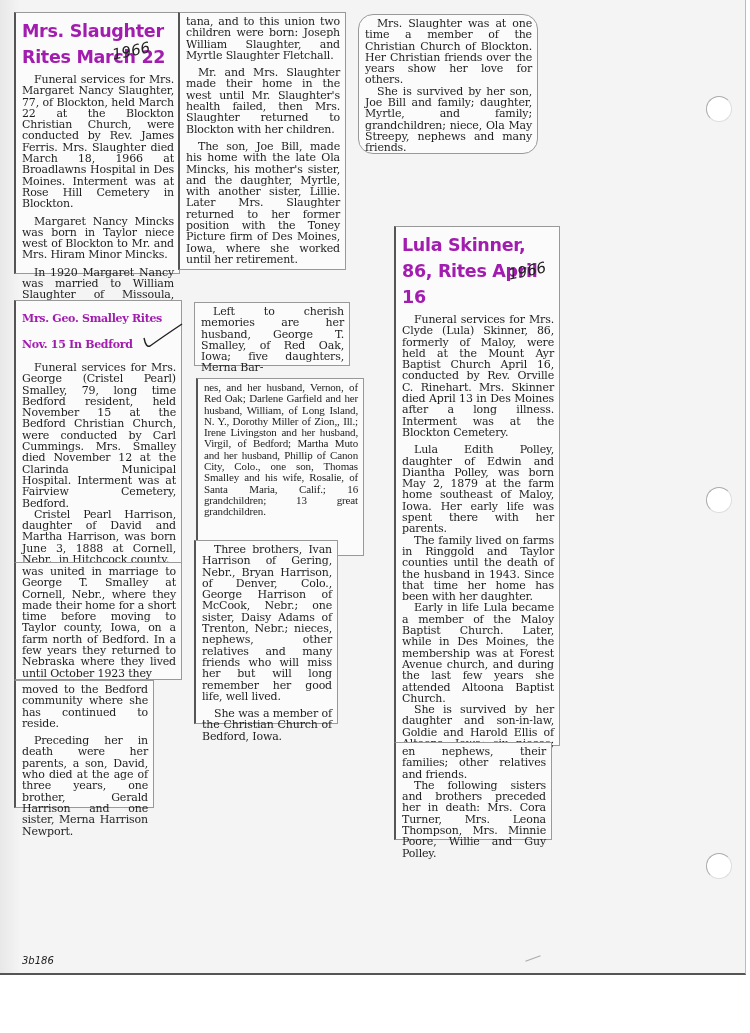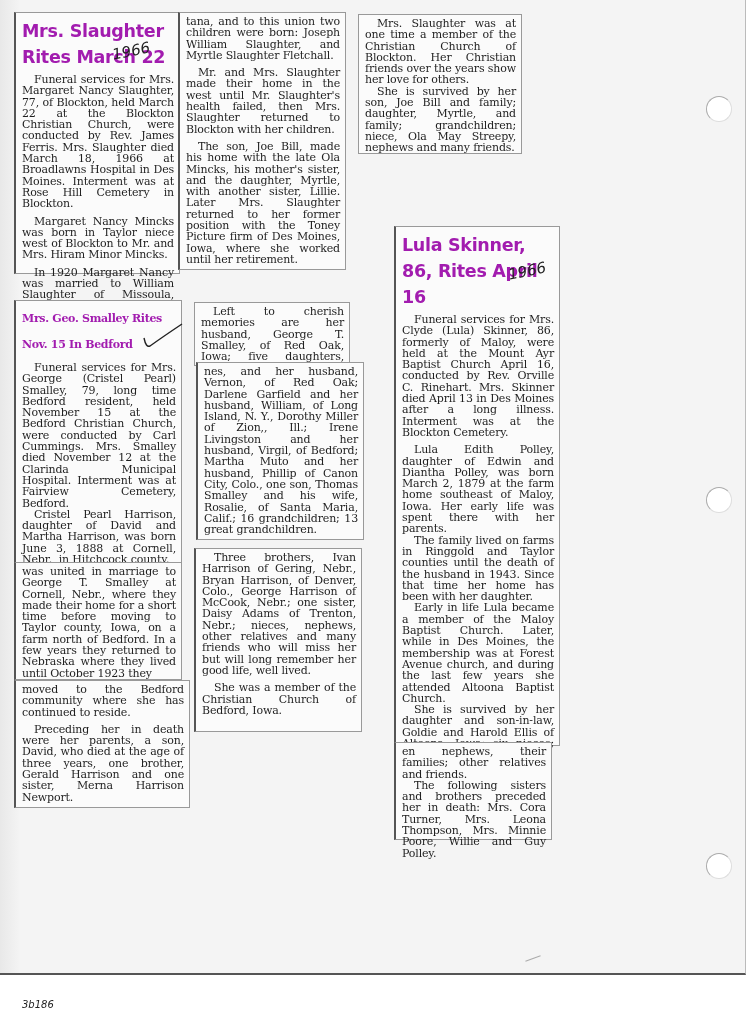--- a/index.html
+++ b/index.html
@@ -35,65 +35,65 @@
     </div>
   </div>
   <div class="hand" style="left:112px; top:42px;">1966</div>
 
   <div class="clip lb" style="left:178px; top:12px; width:168px; height:258px;">
     <p class="p noind">tana, and to this union two children were born: Joseph William Slaughter, and Myrtle Slaughter Fletchall.</p>
     <p class="p">Mr. and Mrs. Slaughter made their home in the west until Mr. Slaughter's health failed, then Mrs. Slaughter returned to Blockton with her children.</p>
     <p class="p tight">The son, Joe Bill, made his home with the late Ola Mincks, his mother's sister, and the daughter, Myrtle, with another sister, Lillie. Later Mrs. Slaughter returned to her former position with the Toney Picture firm of Des Moines, Iowa, where she worked until her retirement.</p>
   </div>
 
-  <div class="clip" style="left:358px; top:14px; width:164px; height:140px;">
+  <div class="clip" style="left:358px; top:14px; width:180px; height:140px;border-radius:15px;">
     <p class="p tight">Mrs. Slaughter was at one time a member of the Christian Church of Blockton. Her Christian friends over the years show her love for others.</p>
     <p class="p tight">She is survived by her son, Joe Bill and family; daughter, Myrtle, and family; grandchildren; niece, Ola May Streepy, nephews and many friends.</p>
   </div>
 
   <div class="clip lb" style="left:14px; top:300px; width:168px; height:264px;">
     <div class="hl serif">Mrs. Geo. Smalley Rites Nov. 15 In Bedford</div>
     <p class="p tight">Funeral services for Mrs. George (Cristel Pearl) Smalley, 79, long time Bedford resident, held November 15 at the Bedford Christian Church, were conducted by Carl Cummings. Mrs. Smalley died November 12 at the Clarinda Municipal Hospital. Interment was at Fairview Cemetery, Bedford.</p>
     <p class="p tight">Cristel Pearl Harrison, daughter of David and Martha Harrison, was born June 3, 1888 at Cornell, Nebr., in Hitchcock county.</p>
     <p class="p tight">On December 24, 1907 she</p>
   </div>
   <svg class="check" style="left:140px; top:322px;" width="45" height="30" viewBox="0 0 45 30">
     <path d="M4 16 Q6 26 10 24 Q24 14 42 2" fill="none" stroke="#222" stroke-width="1.4"></path>
   </svg>
 
   <div class="clip lb" style="left:14px; top:562px; width:168px; height:118px;">
     <p class="p noind tight">was united in marriage to George T. Smalley at Cornell, Nebr., where they made their home for a short time before moving to Taylor county, Iowa, on a farm north of Bedford. In a few years they returned to Nebraska where they lived until October 1923 they</p>
   </div>
 
-  <div class="clip lb" style="left:14px; top:680px; width:176px; height:128px;">
+  <div class="clip lb" style="left:14px; top:680px; width:140px; height:128px;">
     <p class="p noind">moved to the Bedford community where she has continued to reside.</p>
     <p class="p tight">Preceding her in death were her parents, a son, David, who died at the age of three years, one brother, Gerald Harrison and one sister, Merna Harrison Newport.</p>
   </div>
 
   <div class="clip" style="left:194px; top:302px; width:156px; height:64px;">
     <p class="p tight">Left to cherish memories are her husband, George T. Smalley, of Red Oak, Iowa; five daughters, Merna Bar-</p>
   </div>
-  <div class="clip lb" style="left:196px; top:362px; width:168px; height:178px;">
+  <div class="clip lb" style="left:196px; top:378px; width:168px; height:178px;font-family:Liberation Serif, serif;">
     <p class="p noind tight">nes, and her husband, Vernon, of Red Oak; Darlene Garfield and her husband, William, of Long Island, N. Y., Dorothy Miller of Zion,, Ill.; Irene Livingston and her husband, Virgil, of Bedford; Martha Muto and her husband, Phillip of Canon City, Colo., one son, Thomas Smalley and his wife, Rosalie, of Santa Maria, Calif.; 16 grandchildren; 13 great grandchildren.</p>
   </div>
-  <div class="clip lb" style="left:194px; top:540px; width:168px; height:184px;margin-top:8px;">
+  <div class="clip lb" style="left:194px; top:540px; width:144px; height:184px;">
     <p class="p">Three brothers, Ivan Harrison of Gering, Nebr., Bryan Harrison, of Denver, Colo., George Harrison of McCook, Nebr.; one sister, Daisy Adams of Trenton, Nebr.; nieces, nephews, other relatives and many friends who will miss her but will long remember her good life, well lived.</p>
     <p class="p tight">She was a member of the Christian Church of Bedford, Iowa.</p>
   </div>
 
   <div class="clip lb" style="left:394px; top:226px; width:166px; height:520px;">
     <div class="hl">Lula Skinner, 86, Rites April 16</div>
     <p class="p">Funeral services for Mrs. Clyde (Lula) Skinner, 86, formerly of Maloy, were held at the Mount Ayr Baptist Church April 16, conducted by Rev. Orville C. Rinehart. Mrs. Skinner died April 13 in Des Moines after a long illness. Interment was at the Blockton Cemetery.</p>
-    <p class="p tight">Lula Edith Polley, daughter of Edwin and Diantha Polley, was born March 2, 1879 at the farm home southeast of Maloy, Iowa. Her early life was spent there with her parents.</p>
+    <p class="p tight">Lula Edith Polley, daughter of Edwin and Diantha Polley, was born May 2, 1879 at the farm home southeast of Maloy, Iowa. Her early life was spent there with her parents.</p>
     <p class="p tight">The family lived on farms in Ringgold and Taylor counties until the death of the husband in 1943. Since that time her home has been with her daughter.</p>
     <p class="p tight">Early in life Lula became a member of the Maloy Baptist Church. Later, while in Des Moines, the membership was at Forest Avenue church, and during the last few years she attended Altoona Baptist Church.</p>
     <p class="p tight">She is survived by her daughter and son-in-law, Goldie and Harold Ellis of Altoona, Iowa; six nieces; sev-</p>
   </div>
   <div class="hand" style="left:508px; top:262px;">1966</div>
 
   <div class="clip lb" style="left:394px; top:742px; width:158px; height:98px;">
     <p class="p noind tight">en nephews, their families; other relatives and friends.</p>
     <p class="p tight">The following sisters and brothers preceded her in death: Mrs. Cora Turner, Mrs. Leona Thompson, Mrs. Minnie Poore, Willie and Guy Polley.</p>
   </div>
 
-  <div class="hand" style="left:22px; top:999px; font-size:10px; transform:none;">3b186</div>
+  <div class="hand" style="left:22px; top:955px; font-size:10px; transform:none;">3b186</div>
   <div class="fold" style="left:525px; top:958px; width:16px; transform:rotate(-20deg);"></div>
 </div>
 
 </body></html>

